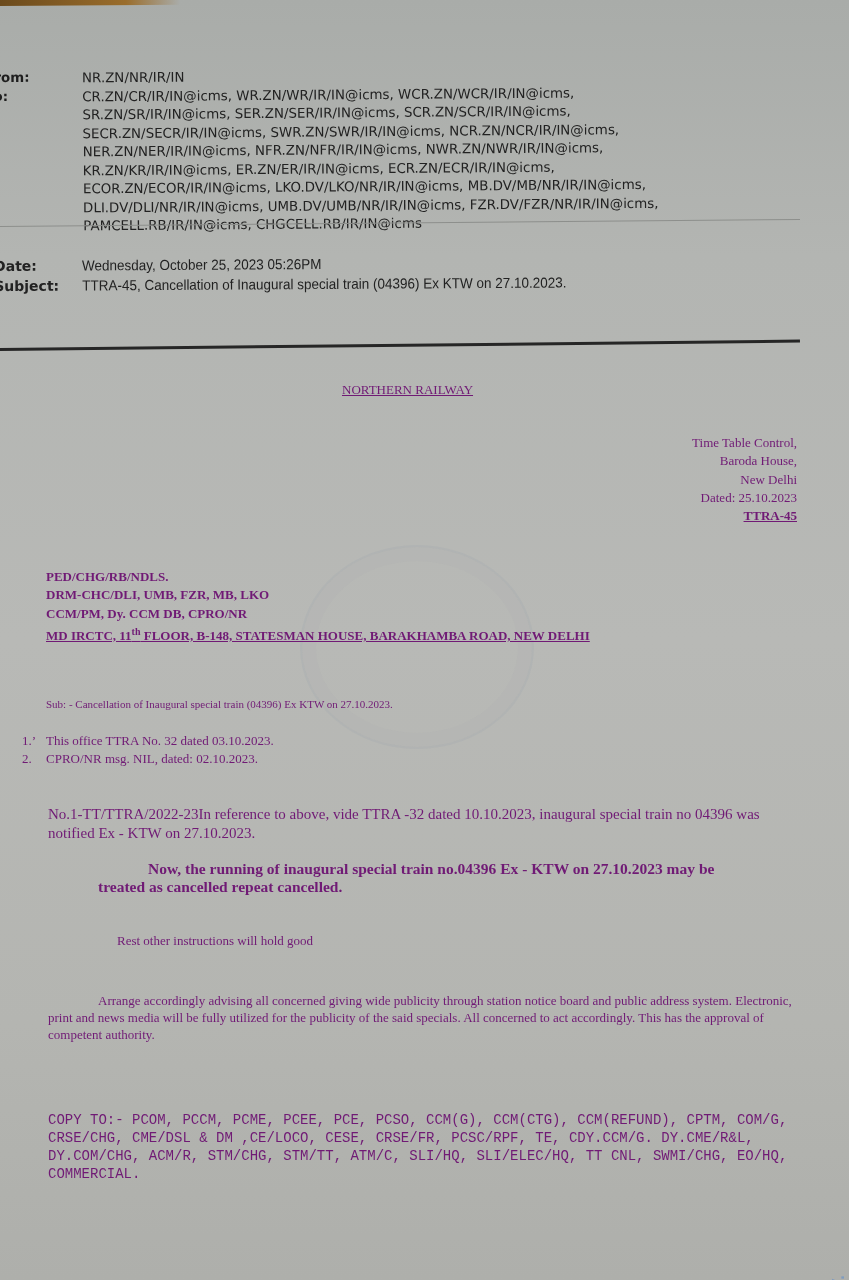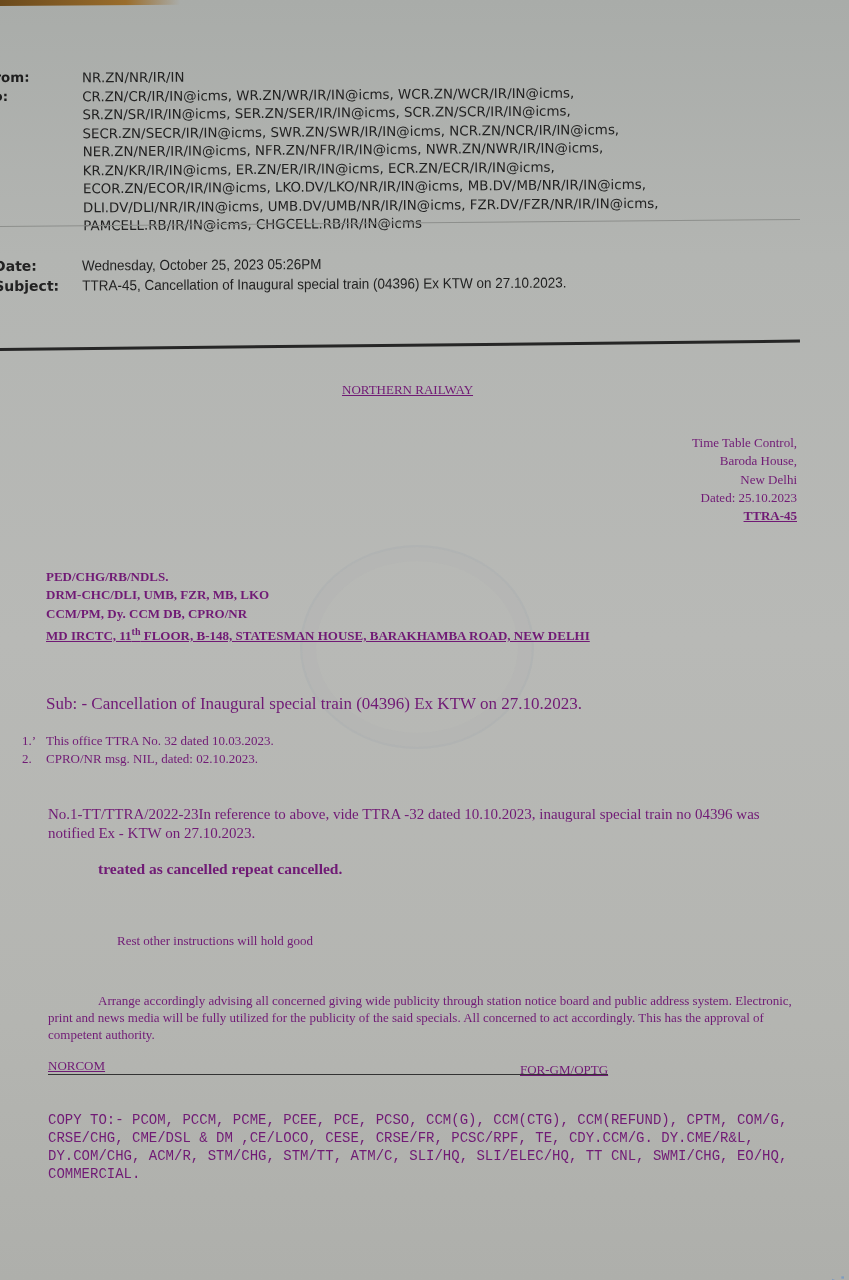--- a/index.html
+++ b/index.html
@@ -80,21 +80,21 @@
       color: #701a75;
     }
     .abs { position: absolute; white-space: nowrap; }
     .u { text-decoration: underline; }
     .org-title { left: 342px; top: 382px; font-size: 13px; }
     .office-block { right: 52px; top: 434px; text-align: right; font-size: 13px; line-height: 18.3px; }
     .office-block div { white-space: nowrap; }
     .office-block .ref { font-weight: bold; text-decoration: underline; }
     .addressees { left: 46px; top: 568px; font-size: 13px; line-height: 18.3px; font-weight: bold; }
     .addressees sup { font-size: 10px; }
-    .sub-block { left: 46px; top: 695px; font-size: 17px; line-height: 18.3px; }
+    .sub-block { left: 46px; top: 695px; font-size: 11px; line-height: 18.3px; }
     .refs { left: 22px; top: 732px; font-size: 13px; line-height: 18.3px; }
     .refs .num { display: inline-block; width: 24px; }
     .para1 { left: 48px; top: 805px; font-size: 15px; line-height: 19px; width: 760px; white-space: normal; }
     .para-bold { left: 98px; top: 860px; font-size: 15.5px; font-weight: bold; line-height: 18px; white-space: normal; width: 700px; }
     .para-bold .l1 { display: block; padding-left: 50px; }
     .rest { left: 98px; top: 933px; font-size: 13px; margin-left: 19px; }
     .para2 { left: 48px; top: 974px; font-size: 13px; line-height: 17px; width: 760px; white-space: normal; margin-top: 18px; }
     .para2 .indent { display: inline-block; width: 50px; }
     .sign-row { left: 48px; top: 1058px; width: 570px; height: 18px; font-size: 13px; }
     .sign-row .left { position: absolute; left: 0; top: 0; text-decoration: underline; }
@@ -178,36 +178,32 @@
     <div>DRM-CHC/DLI, UMB, FZR, MB, LKO</div>
     <div>CCM/PM, Dy. CCM DB, CPRO/NR</div>
     <div class="u"><span>MD IRCTC, 11</span><sup>th</sup><span> FLOOR, B-148, STATESMAN HOUSE, BARAKHAMBA ROAD, NEW DELHI</span></div>
   </div>
 
   <div class="abs sub-block">
     <div>Sub: - Cancellation of Inaugural special train (04396) Ex KTW on 27.10.2023.</div>
   </div>
 
   <div class="abs refs">
-    <div><span class="num">1.’</span><span>This office TTRA No. 32 dated 10.03.2023.</span></div>
+    <div><span class="num">1.’</span><span>This office TTRA No. 32 dated 03.10.2023.</span></div>
     <div><span class="num">2.</span><span>CPRO/NR msg. NIL, dated: 02.10.2023.</span></div>
   </div>
 
   <div class="abs para1">No.1-TT/TTRA/2022-23In reference to above, vide TTRA -32 dated 10.10.2023,  inaugural special train no 04396 was notified Ex - KTW on 27.10.2023.</div>
 
   <div class="abs para-bold">
+    <span class="l1">Now, the running of inaugural special train no.04396 Ex - KTW on 27.10.2023 may be</span>
     <span>treated as cancelled repeat cancelled.</span>
   </div>
 
   <div class="abs rest">Rest other instructions will hold good</div>
 
   <div class="abs para2"><span class="indent"></span><span>Arrange accordingly advising all concerned giving wide publicity through station notice board and public address system. Electronic, print and news media will be fully utilized for the publicity of the said specials. All concerned to act accordingly. This has the approval of competent authority.</span></div>
 
-  <div class="abs sign-row">
-    <span class="left">NORCOM</span>
-    <span class="right">FOR-GM/OPTG</span>
-    <div class="line"></div>
-  </div>
 
   <div class="abs copy-to">COPY TO:- PCOM, PCCM, PCME, PCEE, PCE, PCSO, CCM(G), CCM(CTG), CCM(REFUND), CPTM, COM/G, CRSE/CHG, CME/DSL &amp; DM ,CE/LOCO, CESE, CRSE/FR, PCSC/RPF, TE, CDY.CCM/G. DY.CME/R&amp;L, DY.COM/CHG, ACM/R, STM/CHG, STM/TT, ATM/C, SLI/HQ, SLI/ELEC/HQ, TT CNL, SWMI/CHG, EO/HQ, COMMERCIAL.</div>
 </div>
 
 <div class="watermark">I.Rly.</div>
 
 </body></html>

